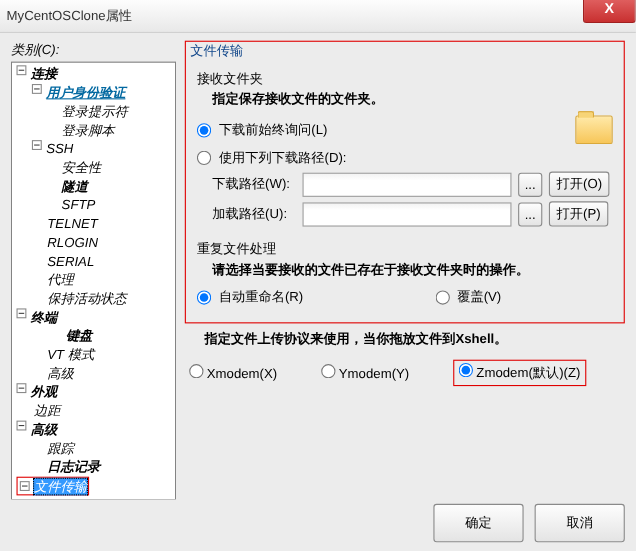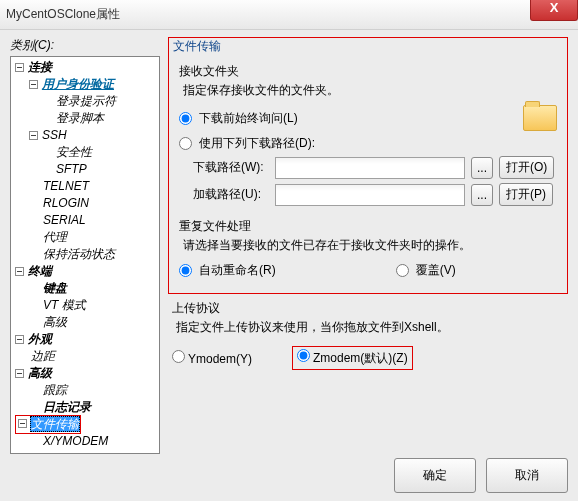--- a/index.html
+++ b/index.html
@@ -4,21 +4,21 @@
 <style>
   * { box-sizing: border-box; margin: 0; padding: 0; font-family: "Microsoft YaHei", SimSun, Tahoma, sans-serif; font-size: 12px; }
   body { background: #ececec; width: 578px; height: 501px; overflow: hidden; }
   .titlebar { height: 30px; background: linear-gradient(#fdfdfd, #e8e8e8); border-bottom: 1px solid #d0d0d0; display: flex; align-items: center; padding: 0 6px; position: relative; }
   .titlebar .title { color: #333; }
   .close-btn { position: absolute; right: 0; top: -1px; width: 48px; height: 22px; background: linear-gradient(#e06060, #c83030); border: 1px solid #a02020; border-top: none; border-bottom-left-radius: 3px; border-bottom-right-radius: 3px; color: #fff; text-align: center; line-height: 18px; font-size: 13px; font-weight: bold; }
   .body { display: flex; padding: 7px 10px 0 10px; gap: 8px; height: 425px; }
   .left { width: 150px; font-style: italic; }
   .left-label { display: block; margin-bottom: 2px; }
   .tree { border: 1px solid #838383; background: #fff; height: 398px; overflow: auto; padding: 2px 0; }
-  .node { white-space: nowrap; line-height: 17px; height: 17px; display: flex; align-items: center; }
+  .node { white-space: nowrap; line-height: 17px; height: 17px; display: flex; }
   .exp { display: inline-block; width: 9px; height: 9px; border: 1px solid #8a8a8a; background: #fff; margin-right: 3px; position: relative; flex-shrink: 0; }
   .exp::before { content: ""; position: absolute; left: 1px; right: 1px; top: 3px; border-top: 1px solid #444; }
   .lbl { padding: 0 1px; }
   .bold { font-weight: bold; }
   .link { color: #0369a1; text-decoration: underline; }
   .sel { background: #3399ff; color: #fff; border: 1px dotted #000; padding: 0 0; }
   .redbox { border: 1px solid #e00000; padding: 0 0; display: inline-block; }
   .right { flex: 1; position: relative; }
   .group { border: 1px solid #d8d8d8; padding: 6px 10px 10px 10px; margin-bottom: 6px; background: #ececec; }
   .group.redg { border: 1px solid #e00000; }
@@ -28,21 +28,21 @@
   input[type=text] { height: 22px; border: 1px solid #a0a0a0; background: linear-gradient(#f3f3f3,#fff 30%); padding: 0 4px; width: 190px; }
   .btn { height: 23px; min-width: 52px; background: linear-gradient(#fdfdfd,#e4e4e4); border: 1px solid #8a8a8a; border-radius: 3px; padding: 0 6px; cursor: default; }
   .dots { height: 22px; width: 22px; background: linear-gradient(#fdfdfd,#e4e4e4); border: 1px solid #8a8a8a; border-radius: 3px; }
   .folder { width: 34px; height: 26px; background: linear-gradient(#ffe9a8,#f7c659); border: 1px solid #d9a93b; border-radius: 2px; position: relative; }
   .folder::before { content: ""; position: absolute; top: -5px; left: 1px; width: 13px; height: 5px; background: #f7d477; border: 1px solid #d9a93b; border-bottom: none; border-radius: 2px 2px 0 0; }
   .inset { margin-left: 14px; display:flex; align-items:center; gap:6px; }
   .proto-row { display: flex; align-items: center; gap: 40px; margin-top: 10px; }
   .protobox { border: 1px solid #e00000; padding: 2px 4px; }
   .footer { position: absolute; right: 10px; bottom: 8px; display: flex; gap: 10px; }
   .footer .btn { min-width: 82px; height: 35px; }
-  .subtext { margin: 2px 0 6px 4px; }
+  .subtext { margin: 2px 0 6px 14px; font-weight: bold; }
   input[type=radio]{ margin:0 3px 0 0; }
 </style>
 </head>
 <body>
 
 <div class="titlebar">
   <span class="title">MyCentOSClone属性</span>
   <div class="close-btn">X</div>
 </div>
 
@@ -65,20 +65,23 @@
           <span class="lbl">登录脚本</span>
         </div>
       <div class="node" style="padding-left:18px">
           <span class="exp"></span>
           <span class="lbl">SSH</span>
         </div>
       <div class="node" style="padding-left:44px">
           <span class="lbl">安全性</span>
         </div>
       <div class="node" style="padding-left:44px">
+          <span class="lbl bold">隧道</span>
+        </div>
+      <div class="node" style="padding-left:44px">
           <span class="lbl">SFTP</span>
         </div>
       <div class="node" style="padding-left:31px">
           <span class="lbl">TELNET</span>
         </div>
       <div class="node" style="padding-left:31px">
           <span class="lbl">RLOGIN</span>
         </div>
       <div class="node" style="padding-left:31px">
           <span class="lbl">SERIAL</span>
@@ -86,21 +89,21 @@
       <div class="node" style="padding-left:31px">
           <span class="lbl">代理</span>
         </div>
       <div class="node" style="padding-left:31px">
           <span class="lbl">保持活动状态</span>
         </div>
       <div class="node" style="padding-left:4px">
           <span class="exp"></span>
           <span class="lbl bold">终端</span>
         </div>
-      <div class="node" style="padding-left:31px">
+      <div class="node" style="padding-left:48px">
           <span class="lbl bold">键盘</span>
         </div>
       <div class="node" style="padding-left:31px">
           <span class="lbl">VT 模式</span>
         </div>
       <div class="node" style="padding-left:31px">
           <span class="lbl">高级</span>
         </div>
       <div class="node" style="padding-left:4px">
           <span class="exp"></span>
@@ -168,23 +171,23 @@
             <span>自动重命名(R)</span>
           </label>
         <label>
             <input type="radio" name="dup" style="">
             <span>覆盖(V)</span>
           </label>
       </div>
     </div>
 
     <div style="padding:0 4px">
-      <div>上传协议</div>
       <div class="subtext">指定文件上传协议来使用，当你拖放文件到Xshell。</div>
       <div class="proto-row">
+        <label><input type="radio" name="proto" style=""><span>Xmodem(X)</span></label>
         <label><input type="radio" name="proto" style=""><span>Ymodem(Y)</span></label>
         <span class="protobox"><label><input type="radio" name="proto" checked="" style=""><span>Zmodem(默认)(Z)</span></label></span>
       </div>
     </div>
   </div>
 </div>
 
 <div class="footer">
   <button class="btn">确定</button>
   <button class="btn">取消</button>

